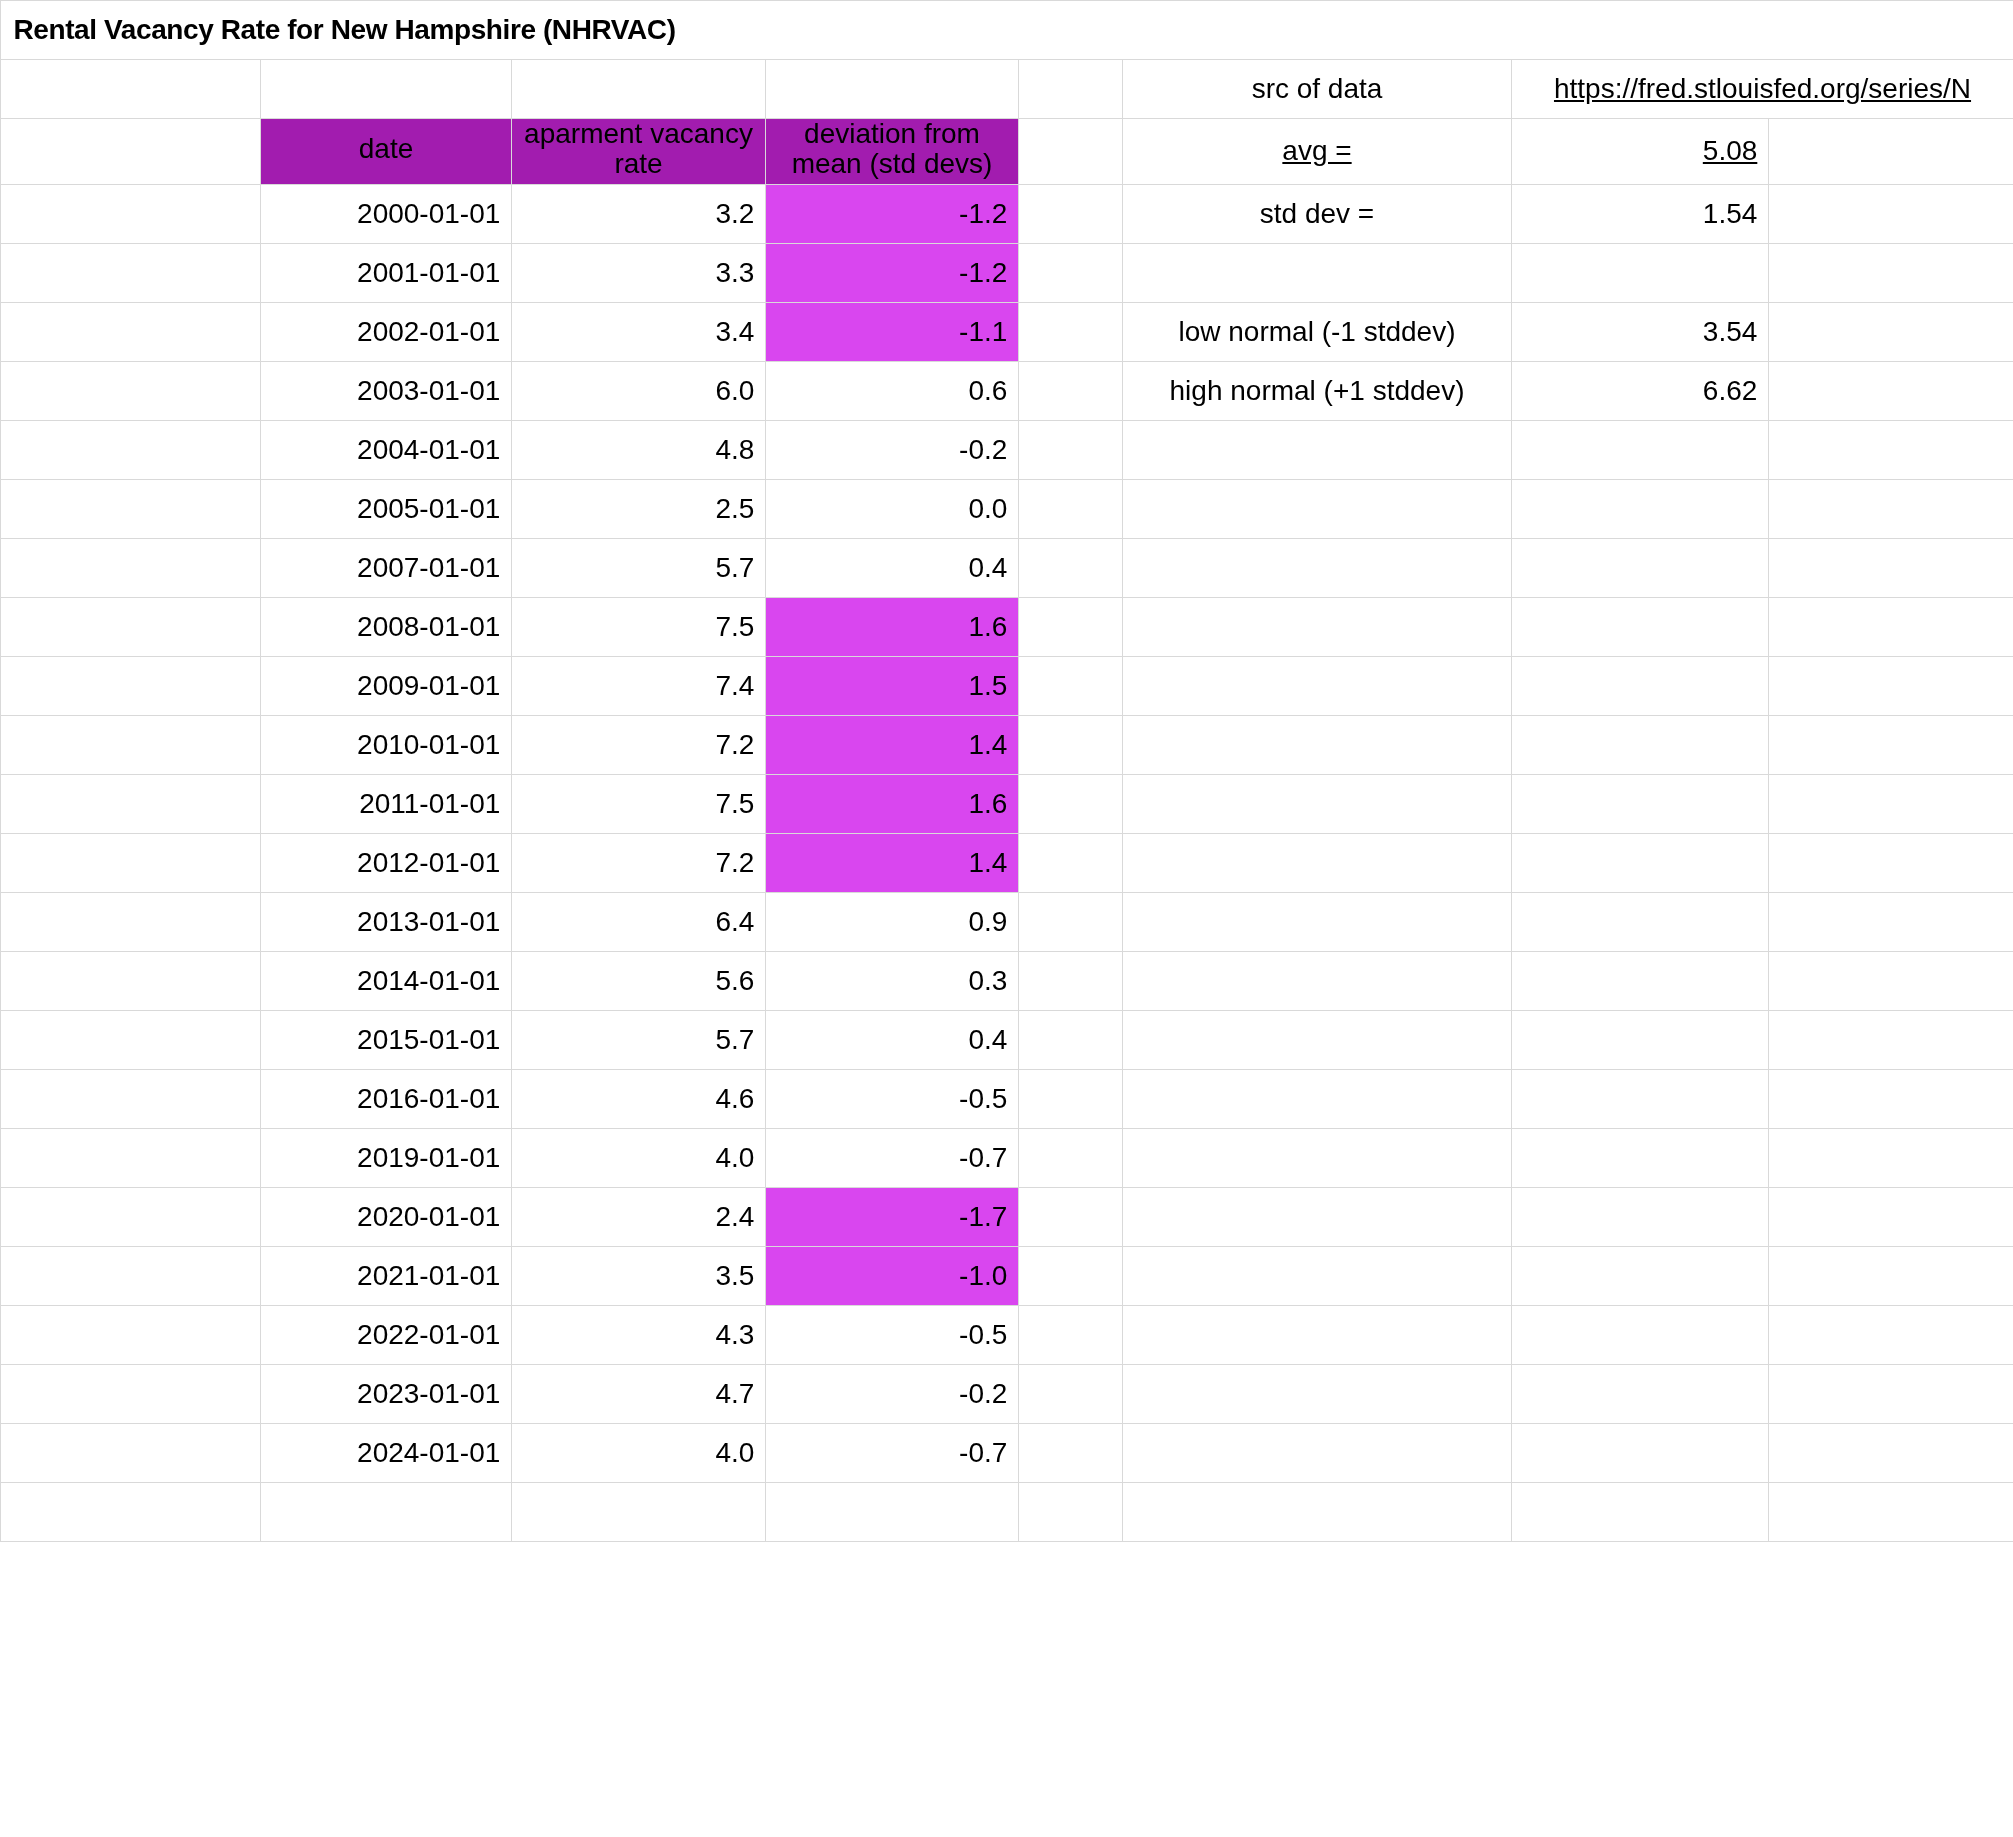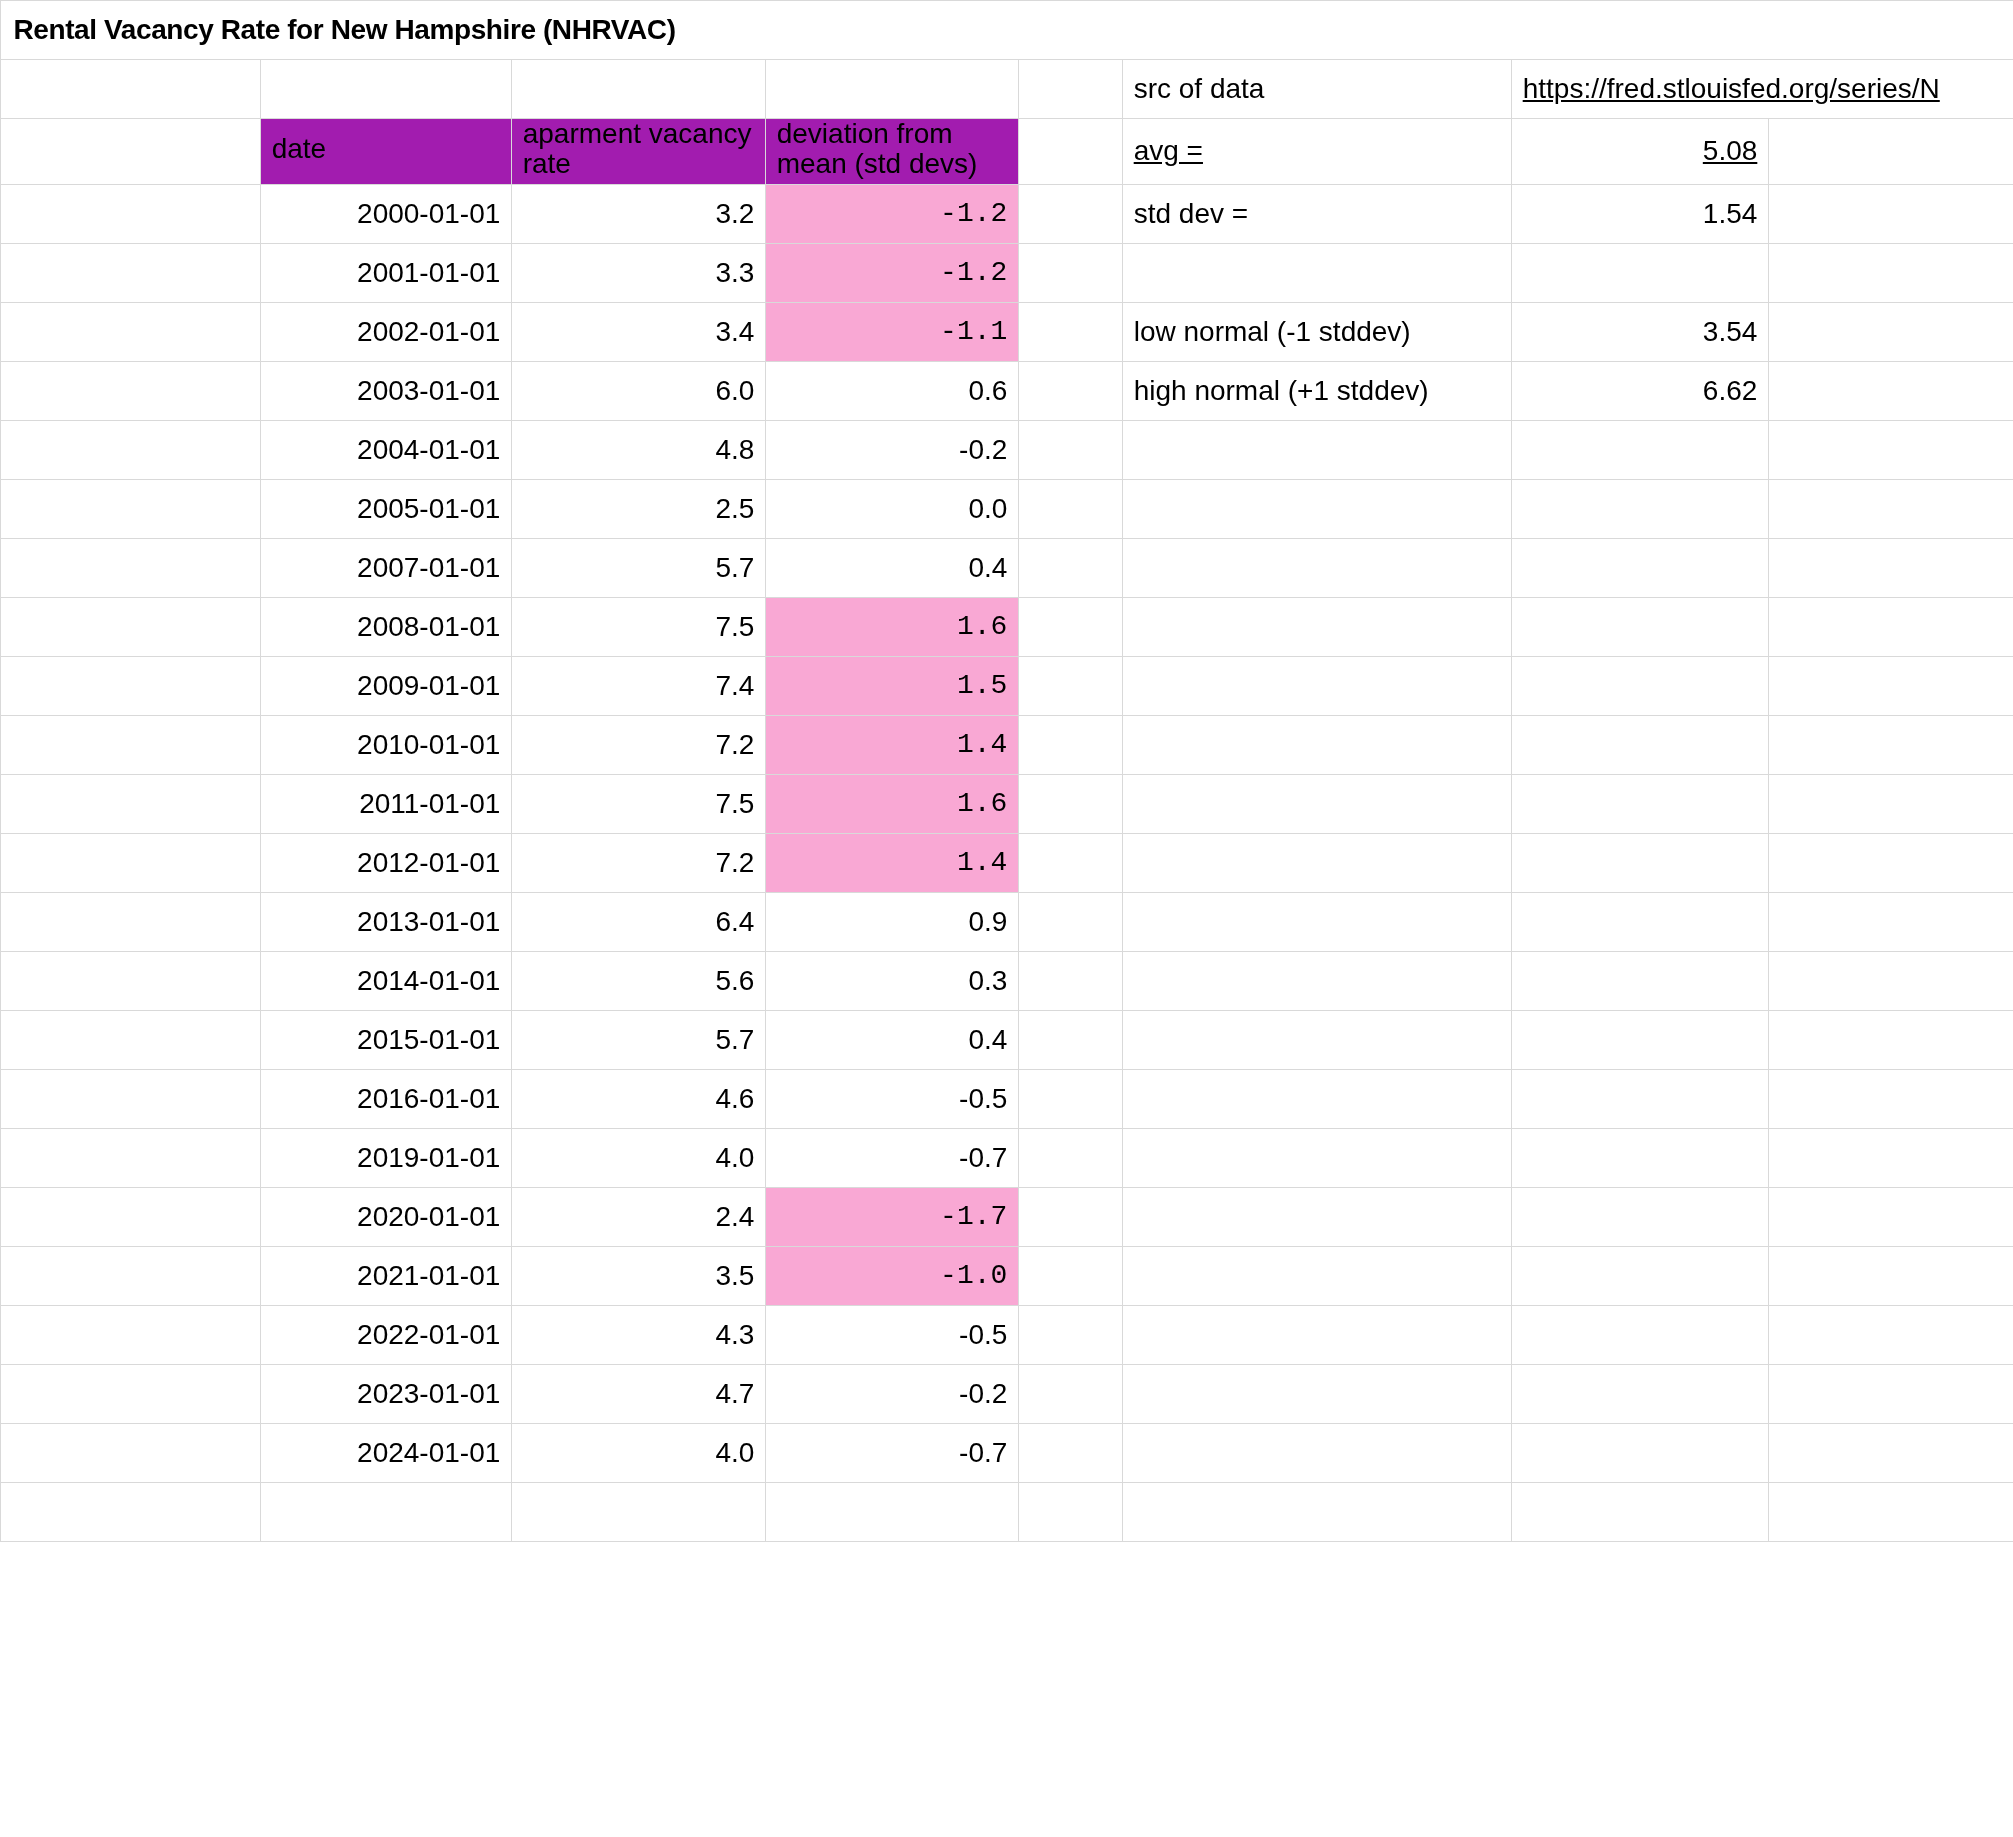--- a/index.html
+++ b/index.html
@@ -50,30 +50,30 @@
     border-bottom: 0.9px solid #d9d9d9;
     height: 112px;
   }
   .title-cell {
     font-size: 52px;
     font-weight: bold;
     letter-spacing: -0.4px;
     padding-left: 12.5px !important;
   }
   .num { text-align: right; }
-  .txt { text-align: left; }
+  .txt { text-align: center; }
   .hdr {
     background: #a21caf;
     vertical-align: bottom;
     white-space: normal !important;
     line-height: 1.06;
     padding-bottom: 5.3px !important;
   }
   .hdr-tall { height: 125px; }
-  .yellow { background: #f9a8d4; font-family: Liberation Mono, monospace; }
+  .yellow { background: #d946ef; }
   .link {
     color: #1155cc;
     text-decoration: underline;
     white-space: nowrap;
   }
   .tall-blank { height: 125px; text-decoration: underline; }
 </style>
 </head>
 <body>
 

